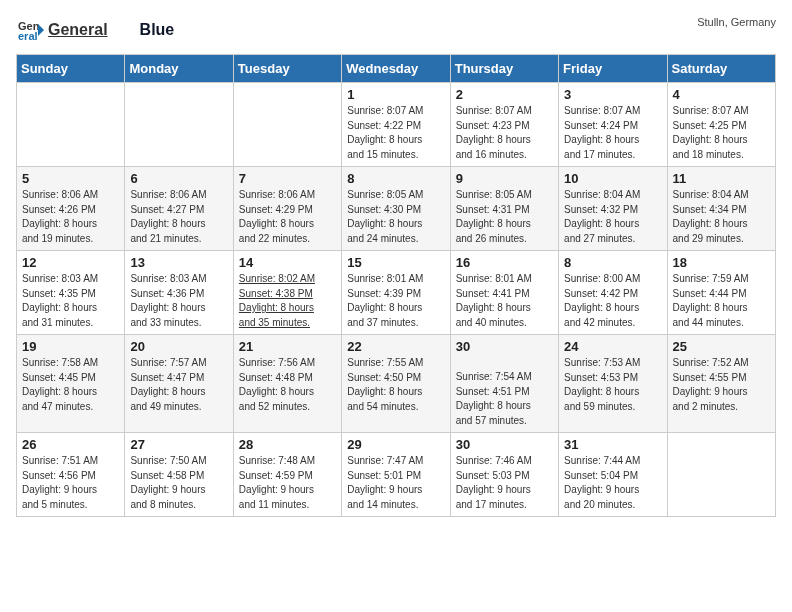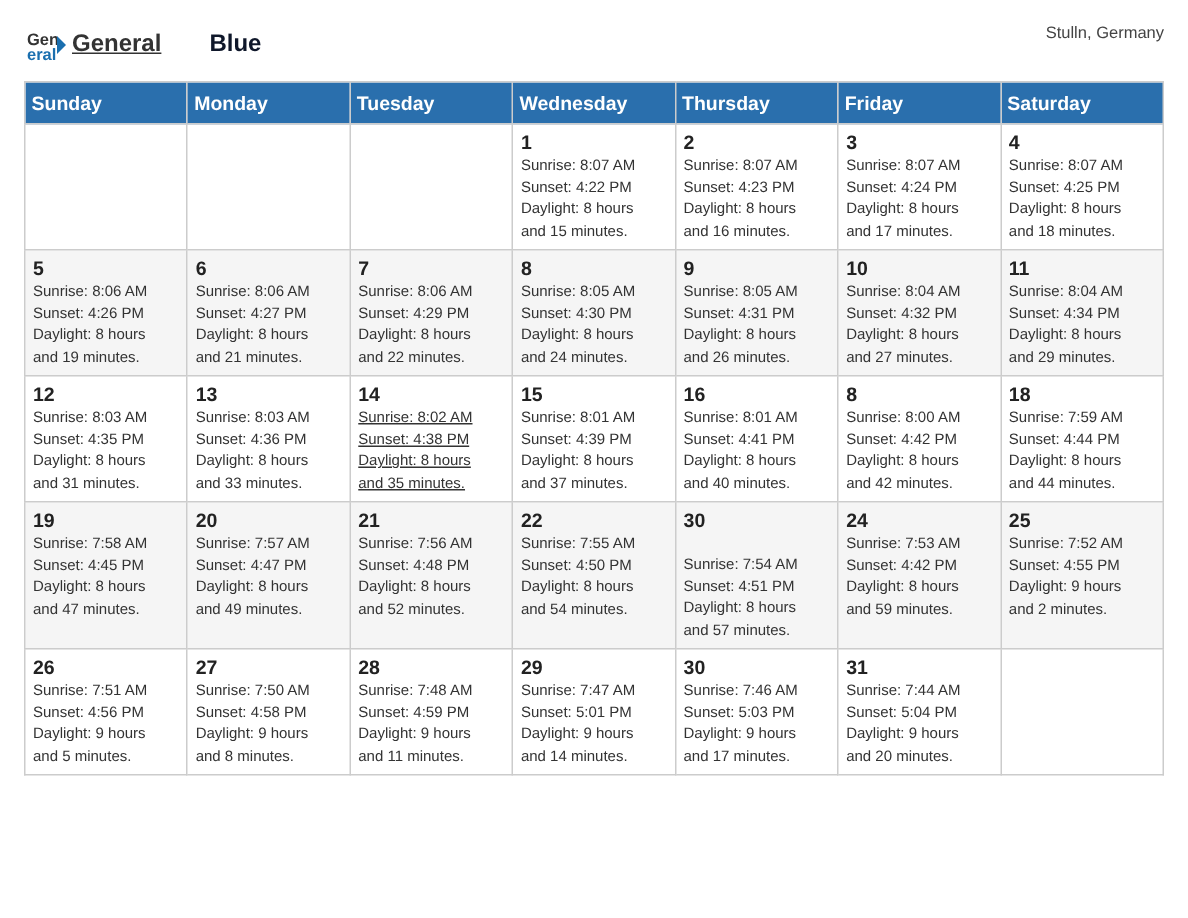--- a/index.html
+++ b/index.html
@@ -279,21 +279,21 @@
         <td>
           <span class="day-number">30</span>
           <div class="day-info" style="white-space: pre-line; margin-top: 16px;">Sunrise: 7:54 AM
 Sunset: 4:51 PM
 Daylight: 8 hours
 and 57 minutes.</div>
         </td>
         <td>
           <span class="day-number">24</span>
           <div class="day-info" style="white-space: pre-line;">Sunrise: 7:53 AM
-Sunset: 4:42 PM
+Sunset: 4:53 PM
 Daylight: 8 hours
 and 59 minutes.</div>
         </td>
         <td>
           <span class="day-number">25</span>
           <div class="day-info" style="white-space: pre-line;">Sunrise: 7:52 AM
 Sunset: 4:55 PM
 Daylight: 9 hours
 and 2 minutes.</div>
         </td>

